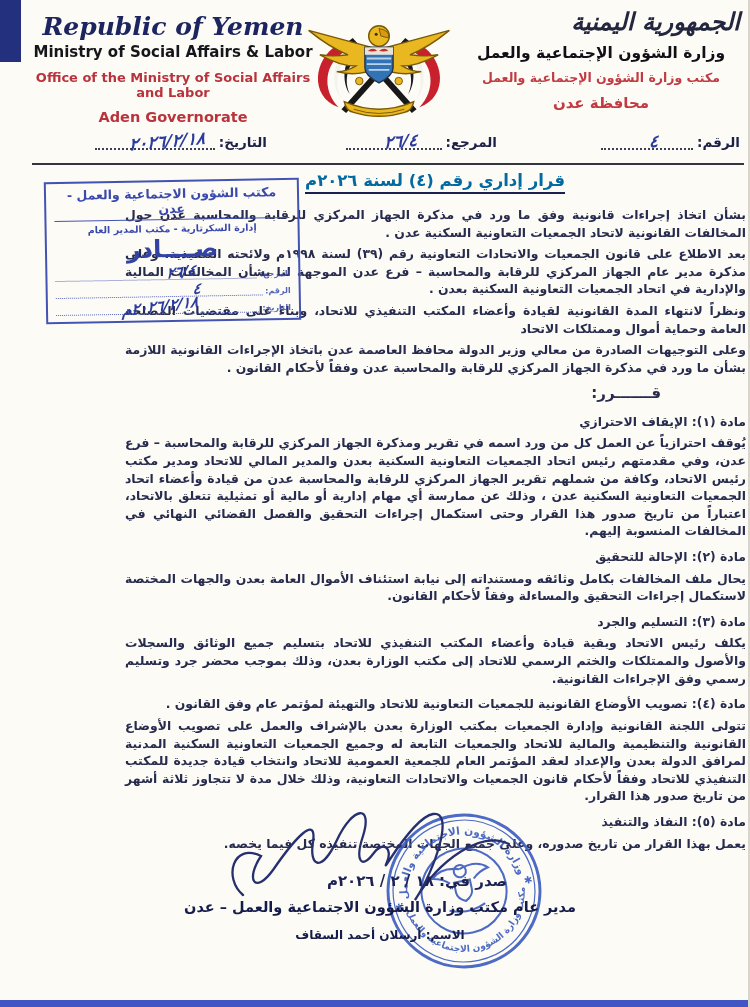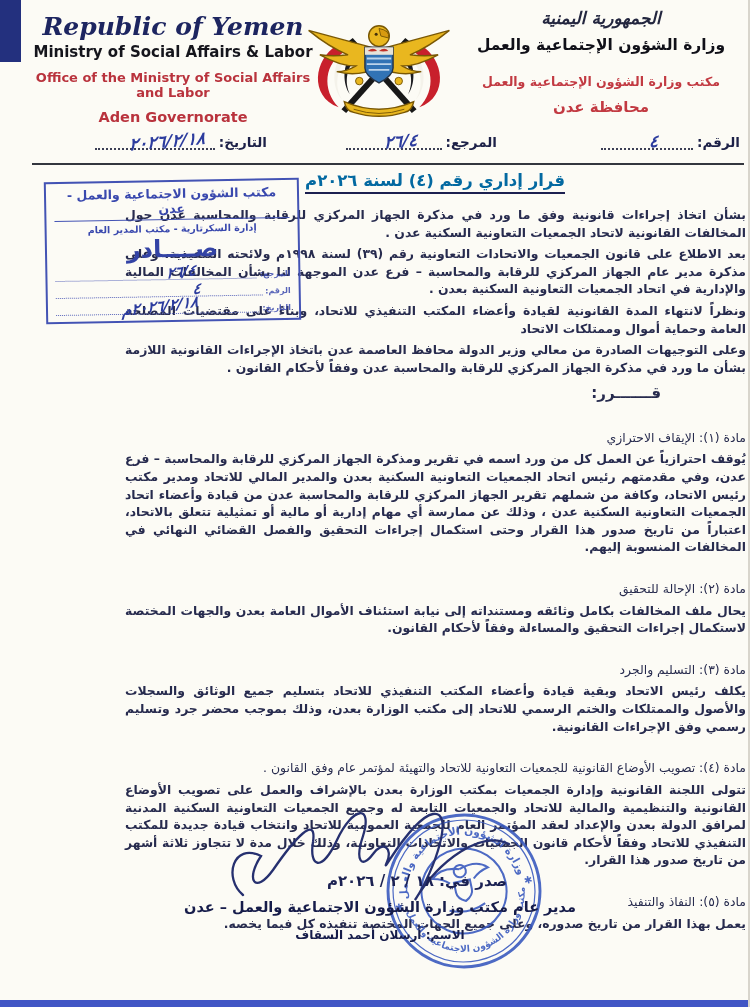--- a/index.html
+++ b/index.html
@@ -14,23 +14,23 @@
   
   .hdr-en { position:absolute; left:28px; top:12px; width:290px; text-align:center; }
   .hdr-en .l1 { font-family:"DejaVu Serif", serif; font-style:italic; font-weight:700; font-size:25px; color:#1d2560; }
   .hdr-en .l2 { font-size:15px; font-weight:700; color:#15151c; margin-top:2px; }
   .hdr-en .l3 { font-size:13px; font-weight:700; color:#b9333d; margin-top:9px; }
   .hdr-en .l4 { font-size:14.5px; font-weight:700; color:#b9333d; margin-top:9px; }
 
   .hdr-emblem { position:absolute; left:298px; top:6px; width:162px; height:122px; }
 
   .hdr-ar { position:absolute; right:8px; top:8px; width:278px; text-align:center; direction:rtl; }
-  .hdr-ar .a1 { font-size:17px; font-weight:700; color:#23263f; font-style:italic; }
+  .hdr-ar .a1 { font-size:24px; font-weight:700; color:#23263f; font-style:italic;text-align:right; }
   .hdr-ar .a2 { font-size:15.5px; font-weight:700; color:#101018; margin-top:8px; }
-  .hdr-ar .a3 { font-size:12.5px; font-weight:700; color:#c23a42; margin-top:20px; }
+  .hdr-ar .a3 { font-size:12.5px; font-weight:700; color:#c23a42; margin-top:8px; }
   .hdr-ar .a4 { font-size:15px; font-weight:700; color:#c23a42; margin-top:9px; }
 
   
   .ref-row { position:absolute; top:134px; left:30px; right:6px; height:26px; direction:rtl; color:#1d2148; }
   .ref-field { position:absolute; top:0; display:flex; align-items:flex-end; direction:rtl; }
   .ref-field .lbl { font-size:13.5px; font-weight:700; white-space:nowrap; }
   .dots { display:inline-block; position:relative; border-bottom:2px dotted #3c3f55; height:14px; margin:0 4px; }
   .hw { position:absolute; bottom:-3px; color:#2c3c9e; font-size:17px; font-weight:700;
         transform:rotate(-5deg) skewX(-8deg); white-space:nowrap; font-style:italic; }
   .f-num  { right:2px; }   .f-num .dots  { width:92px; }
@@ -59,21 +59,21 @@
   .doc-title { display:inline-block; font-size:16.5px; font-weight:700; color:#0369a1;
                border-bottom:2px solid #1c2050; padding-bottom:2px; direction:rtl; }
 
   .body-flow {
     position:absolute; top:206px; left:125px; width:621px; direction:rtl;
     font-size:12.4px; line-height:1.42; font-weight:700; color:#272b4e;
     text-align:justify; z-index:1;
   }
   .body-flow p { margin-bottom:4px; }
   .decree-word { font-size:15px; font-weight:700; margin:7px 85px 6px 0; text-align:right; letter-spacing:1px; }
-  .art-head { margin-top:24px; margin-bottom:1px; font-weight:400; }
+  .art-head { margin-top:8px; margin-bottom:1px; font-weight:700; }
   .art-body { margin-bottom:2px; }
 
   
   .sig-svg { position:absolute; left:225px; top:800px; width:290px; height:115px; z-index:3; }
   .round-stamp { position:absolute; left:383px; top:810px; width:162px; height:162px; z-index:2; opacity:.9;
                  transform:rotate(-12deg); }
   .issued-line { position:absolute; top:872px; left:302px; width:230px; text-align:center; direction:rtl;
                  font-size:15px; font-weight:700; color:#1b2152; z-index:4; }
   .position-line { position:absolute; top:899px; left:135px; width:490px; text-align:center; direction:rtl;
                    font-size:14.5px; font-weight:700; color:#161c4a; z-index:4; }

